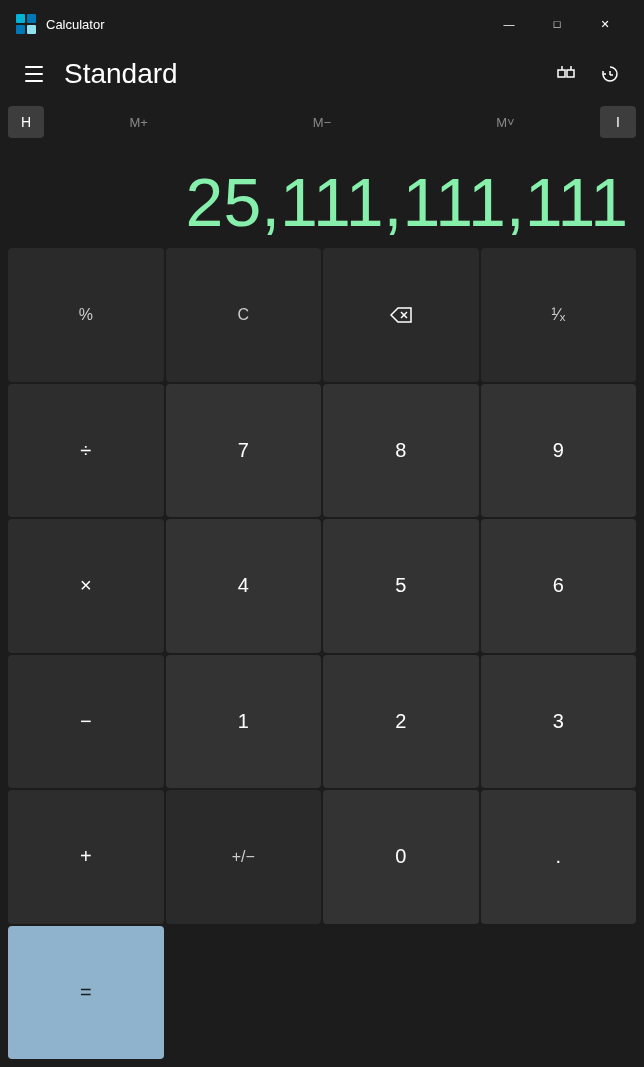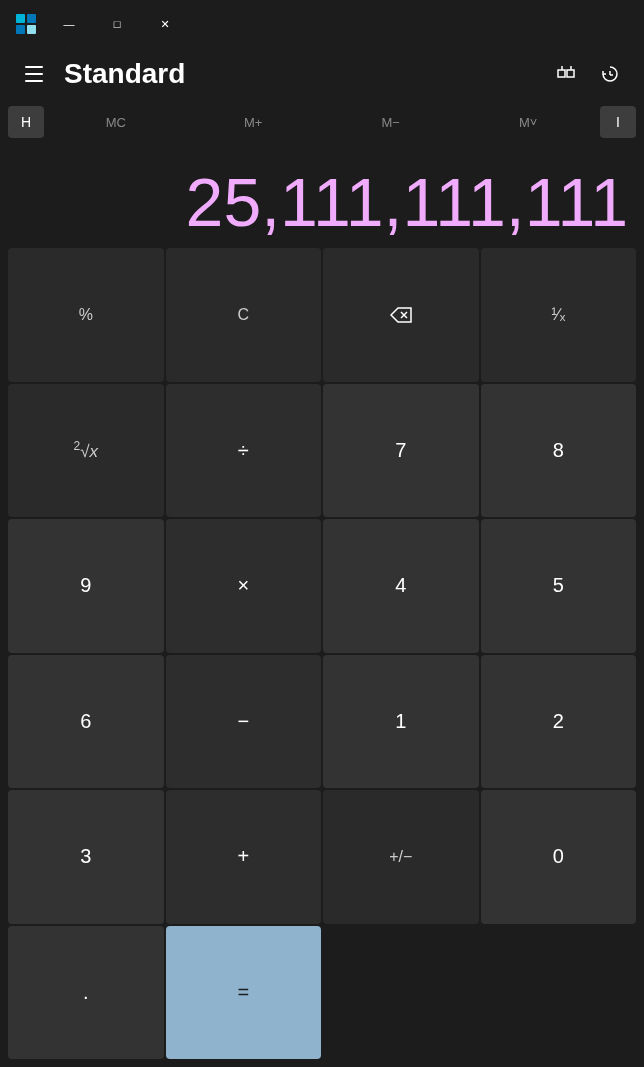--- a/index.html
+++ b/index.html
@@ -88,21 +88,21 @@
 
     .menu-line {
       width: 18px;
       height: 2px;
       background: white;
       border-radius: 1px;
     }
 
     .header-title {
       font-size: 28px;
-      font-weight: 700;
+      font-weight: 400;
       flex: 1;
       padding-left: 4px;
     }
 
     .header-expand {
       width: 36px;
       height: 36px;
       display: flex;
       align-items: center;
       justify-content: center;
@@ -180,21 +180,21 @@
       align-items: flex-end;
       justify-content: flex-end;
       padding: 0 16px 8px 16px;
       min-height: 100px;
       flex-shrink: 0;
     }
 
     .display-value {
       font-size: 68px;
       font-weight: 300;
-      color: #f0abfc;
+      color: #86efac;
       line-height: 1;
       word-break: break-all;
       text-align: right;
     }
 
     
     .button-grid {
       display: grid;
       grid-template-columns: repeat(4, 1fr);
       grid-template-rows: repeat(6, 1fr);
@@ -245,20 +245,21 @@
 
   <div class="title-bar">
     <div class="title-bar-icon">
       <svg width="20" height="20" viewBox="0 0 20 20">
         <rect width="9" height="9" x="0" y="0" fill="#00b4d8" rx="1"></rect>
         <rect width="9" height="9" x="11" y="0" fill="#0077b6" rx="1"></rect>
         <rect width="9" height="9" x="0" y="11" fill="#0077b6" rx="1"></rect>
         <rect width="9" height="9" x="11" y="11" fill="#90e0ef" rx="1"></rect>
       </svg>
     </div>
+    <span class="title-bar-title">Calculator</span>
     <div class="title-bar-controls">
       <button class="title-bar-btn">—</button>
       <button class="title-bar-btn">□</button>
       <button class="title-bar-btn close">✕</button>
     </div>
   </div>
 
   <div class="header">
     <div class="menu-icon">
       <div class="menu-line"></div>
@@ -280,21 +281,20 @@
         <polyline points="3,7 3,10 6,10" stroke="white" stroke-width="1.5" fill="none" stroke-linejoin="round"></polyline>
         <line x1="10" y1="7" x2="10" y2="11" stroke="white" stroke-width="1.5"></line>
         <line x1="10" y1="11" x2="13" y2="11" stroke="white" stroke-width="1.5"></line>
       </svg>
     </div>
   </div>
 
   <div class="memory-row-container">
     <button class="memory-h-btn">H</button>
     <div class="memory-buttons">
-      <button class="memory-btn">MC</button>
       <button class="memory-btn">M+</button>
       <button class="memory-btn">M−</button>
       <button class="memory-btn">M˅</button>
     </div>
     <button class="memory-i-btn">I</button>
   </div>
 
   <div class="display">
     <div class="display-value">25,111,111,111</div>
   </div>
@@ -304,23 +304,20 @@
       <button class="calc-btn special">C</button>
       <button class="calc-btn special">
         <svg width="22" height="16" viewBox="0 0 22 16" fill="none">
           <path d="M8 1L1 8L8 15H21V1H8Z" stroke="white" stroke-width="1.5" fill="none"></path>
           <line x1="11" y1="5" x2="17" y2="11" stroke="white" stroke-width="1.5"></line>
           <line x1="17" y1="5" x2="11" y2="11" stroke="white" stroke-width="1.5"></line>
         </svg>
       </button>
       <button class="calc-btn special">
         <span style="font-size:17px">¹∕ₓ</span>
-      </button>
-      <button class="calc-btn special">
-        <span style="font-size:17px"><sup>2</sup>√<i>x</i></span>
       </button>
       <button class="calc-btn operator">÷</button>
       <button class="calc-btn">7</button>
       <button class="calc-btn">8</button>
       <button class="calc-btn">9</button>
       <button class="calc-btn operator">×</button>
       <button class="calc-btn">4</button>
       <button class="calc-btn">5</button>
       <button class="calc-btn">6</button>
       <button class="calc-btn operator">−</button>

